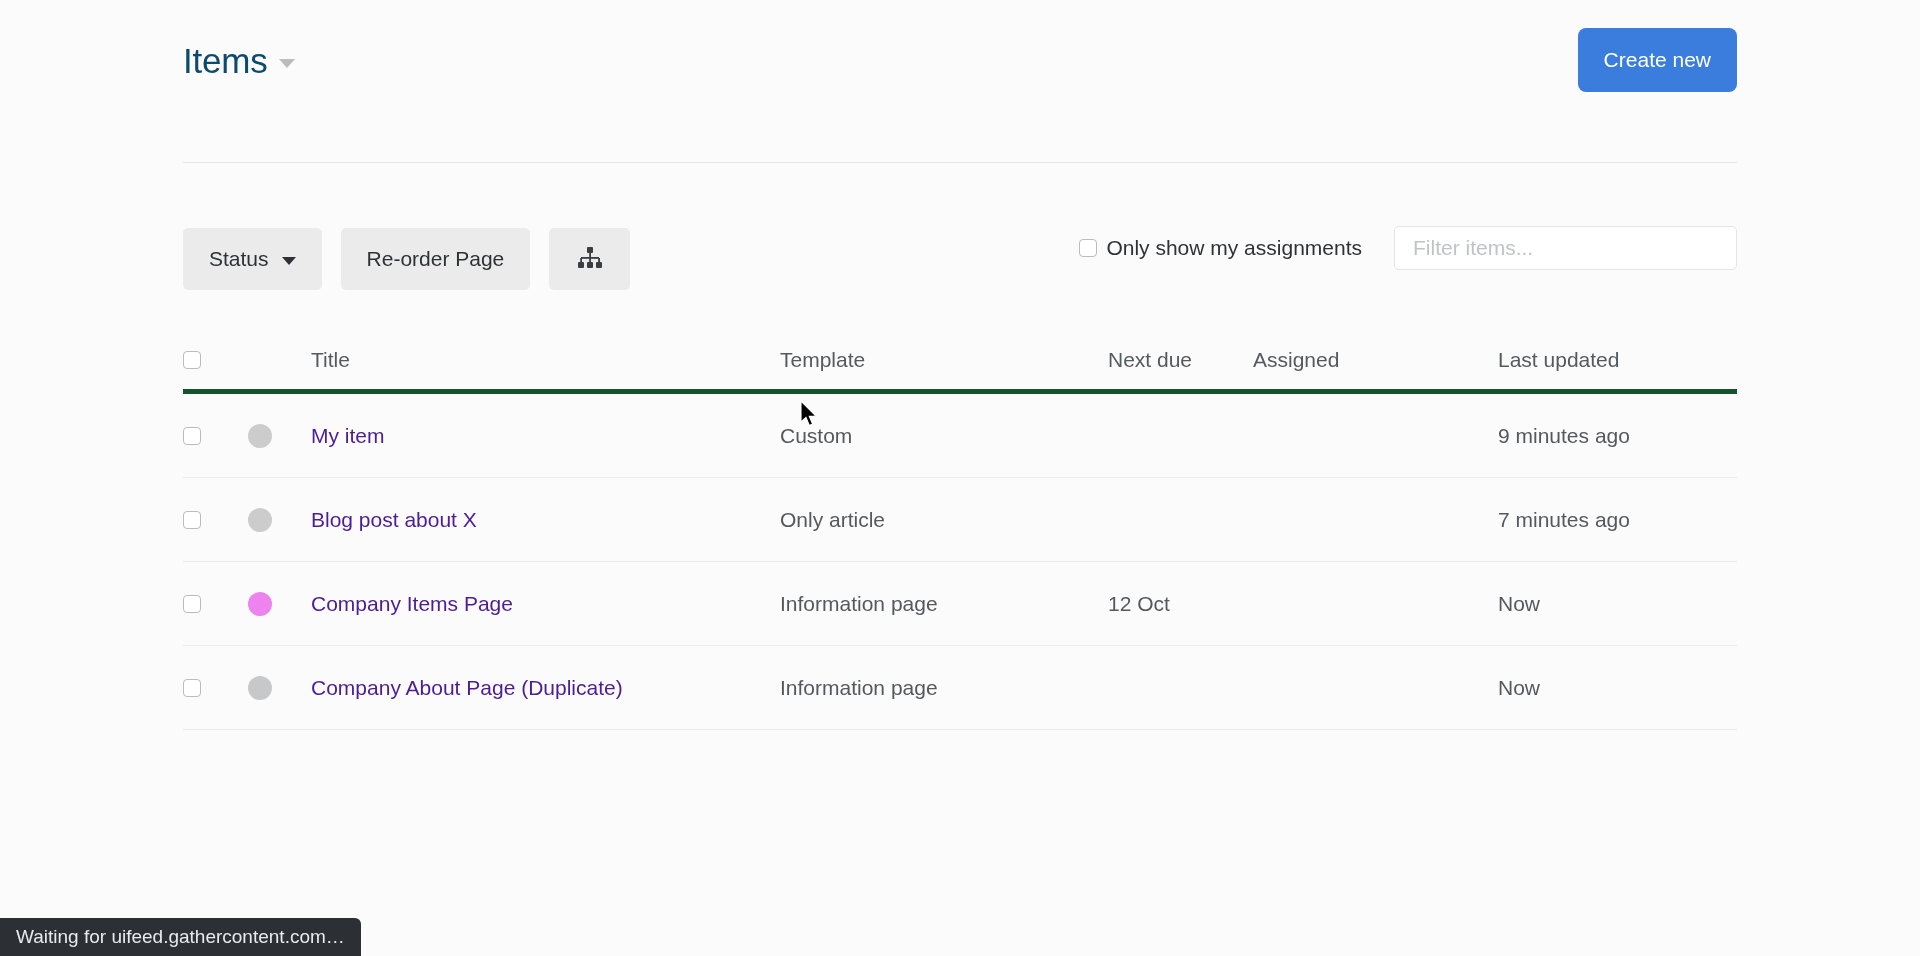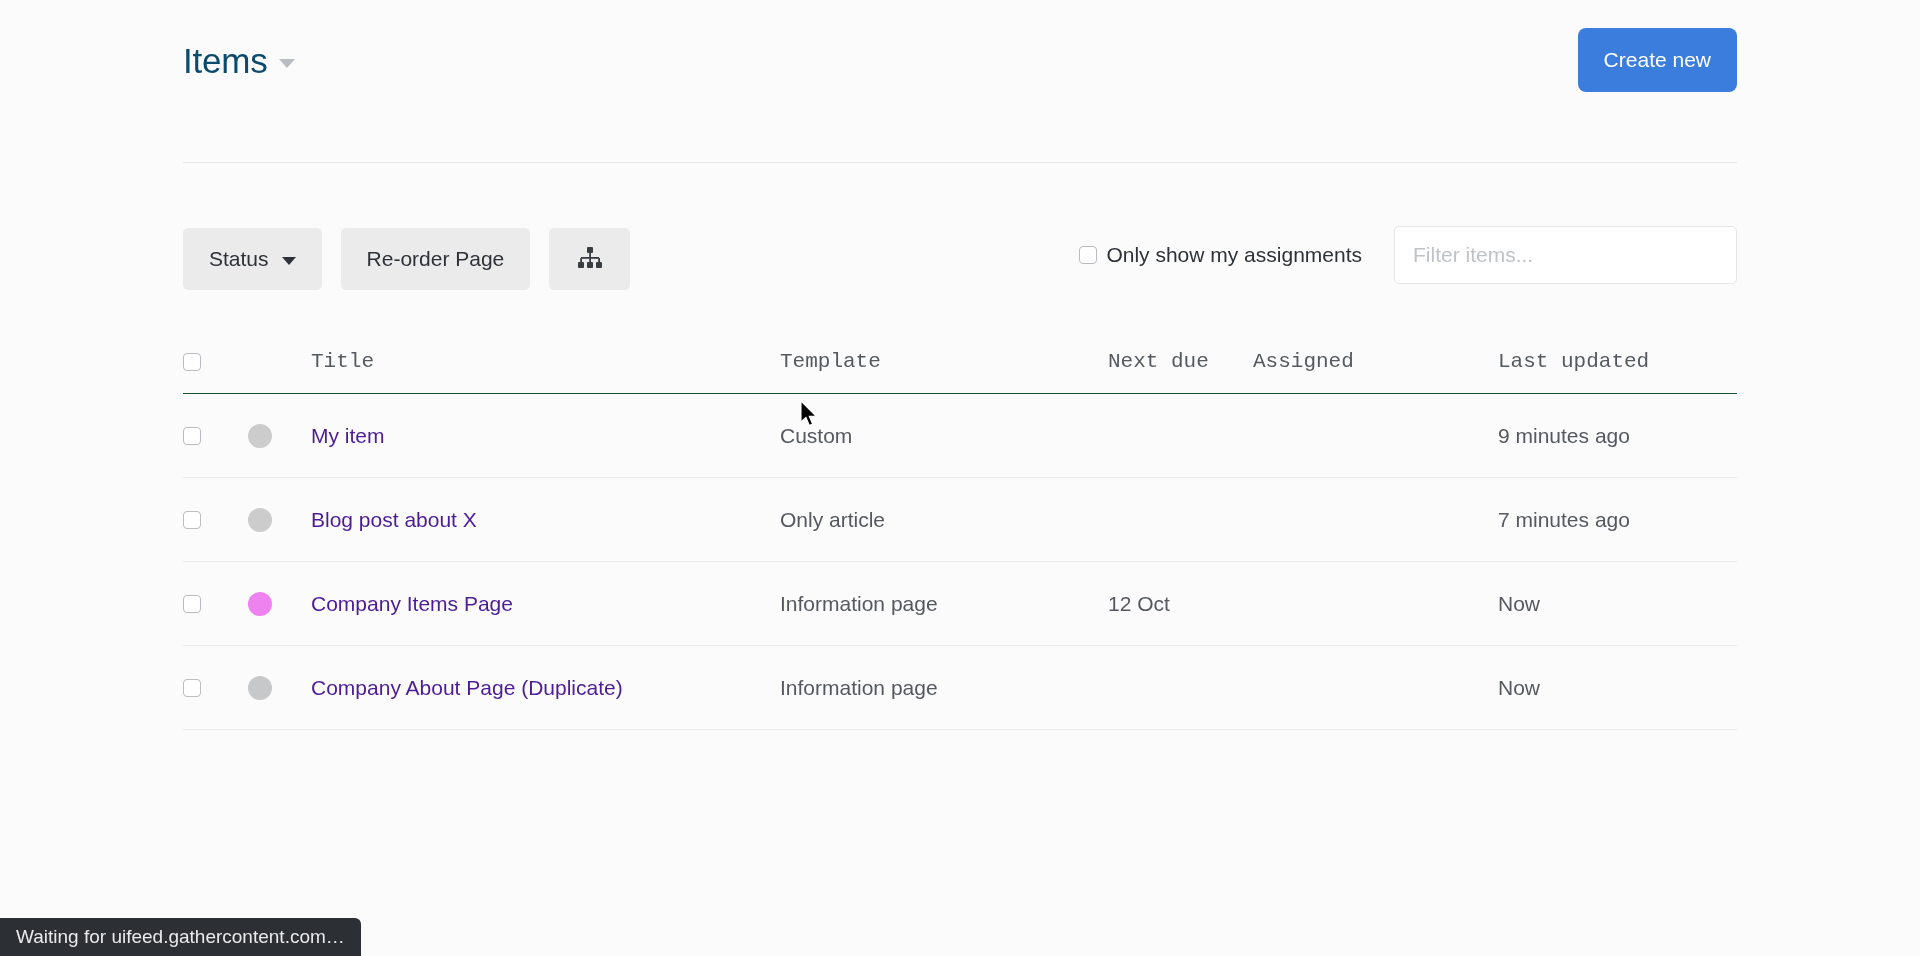--- a/index.html
+++ b/index.html
@@ -133,21 +133,21 @@
     border-radius: 4px;
     background: #ffffff;
     flex: none;
   }
   .assign-label {
     font-size: 21px;
     color: #2e3238;
     white-space: nowrap;
   }
   .filter-input {
-    width: 343px; height: 58px;
+    width: 343px; height: 44px;
     border: 1px solid #e3e5e7;
     border-radius: 5px;
     background: #ffffff;
     font-size: 21px;
     color: #2e3238;
     font-family: "Liberation Sans", sans-serif;
     padding: 0 18px;
     outline: none;
   }
   .filter-input::placeholder { color: #bfc3c7; }
@@ -160,22 +160,21 @@
   }
   .trow {
     display: flex;
     align-items: center;
     height: 84px;
     border-bottom: 1px solid #ececee;
     position: relative;
   }
   .trow.head {
     height: 64px;
-    border-bottom: 1px solid #14532d;
-    font-family: Liberation Mono, monospace;
+    border-bottom: 5px solid #14532d;
   }
   .c-check { width: 65px; flex: none; display: flex; align-items: center; }
   .c-dot   { width: 63px; flex: none; display: flex; align-items: center; }
   .c-title { width: 469px; flex: none; }
   .c-tmpl  { width: 328px; flex: none; }
   .c-due   { width: 145px; flex: none; }
   .c-asgn  { width: 245px; flex: none; }
   .c-upd   { flex: 1; }
 
   .th {

